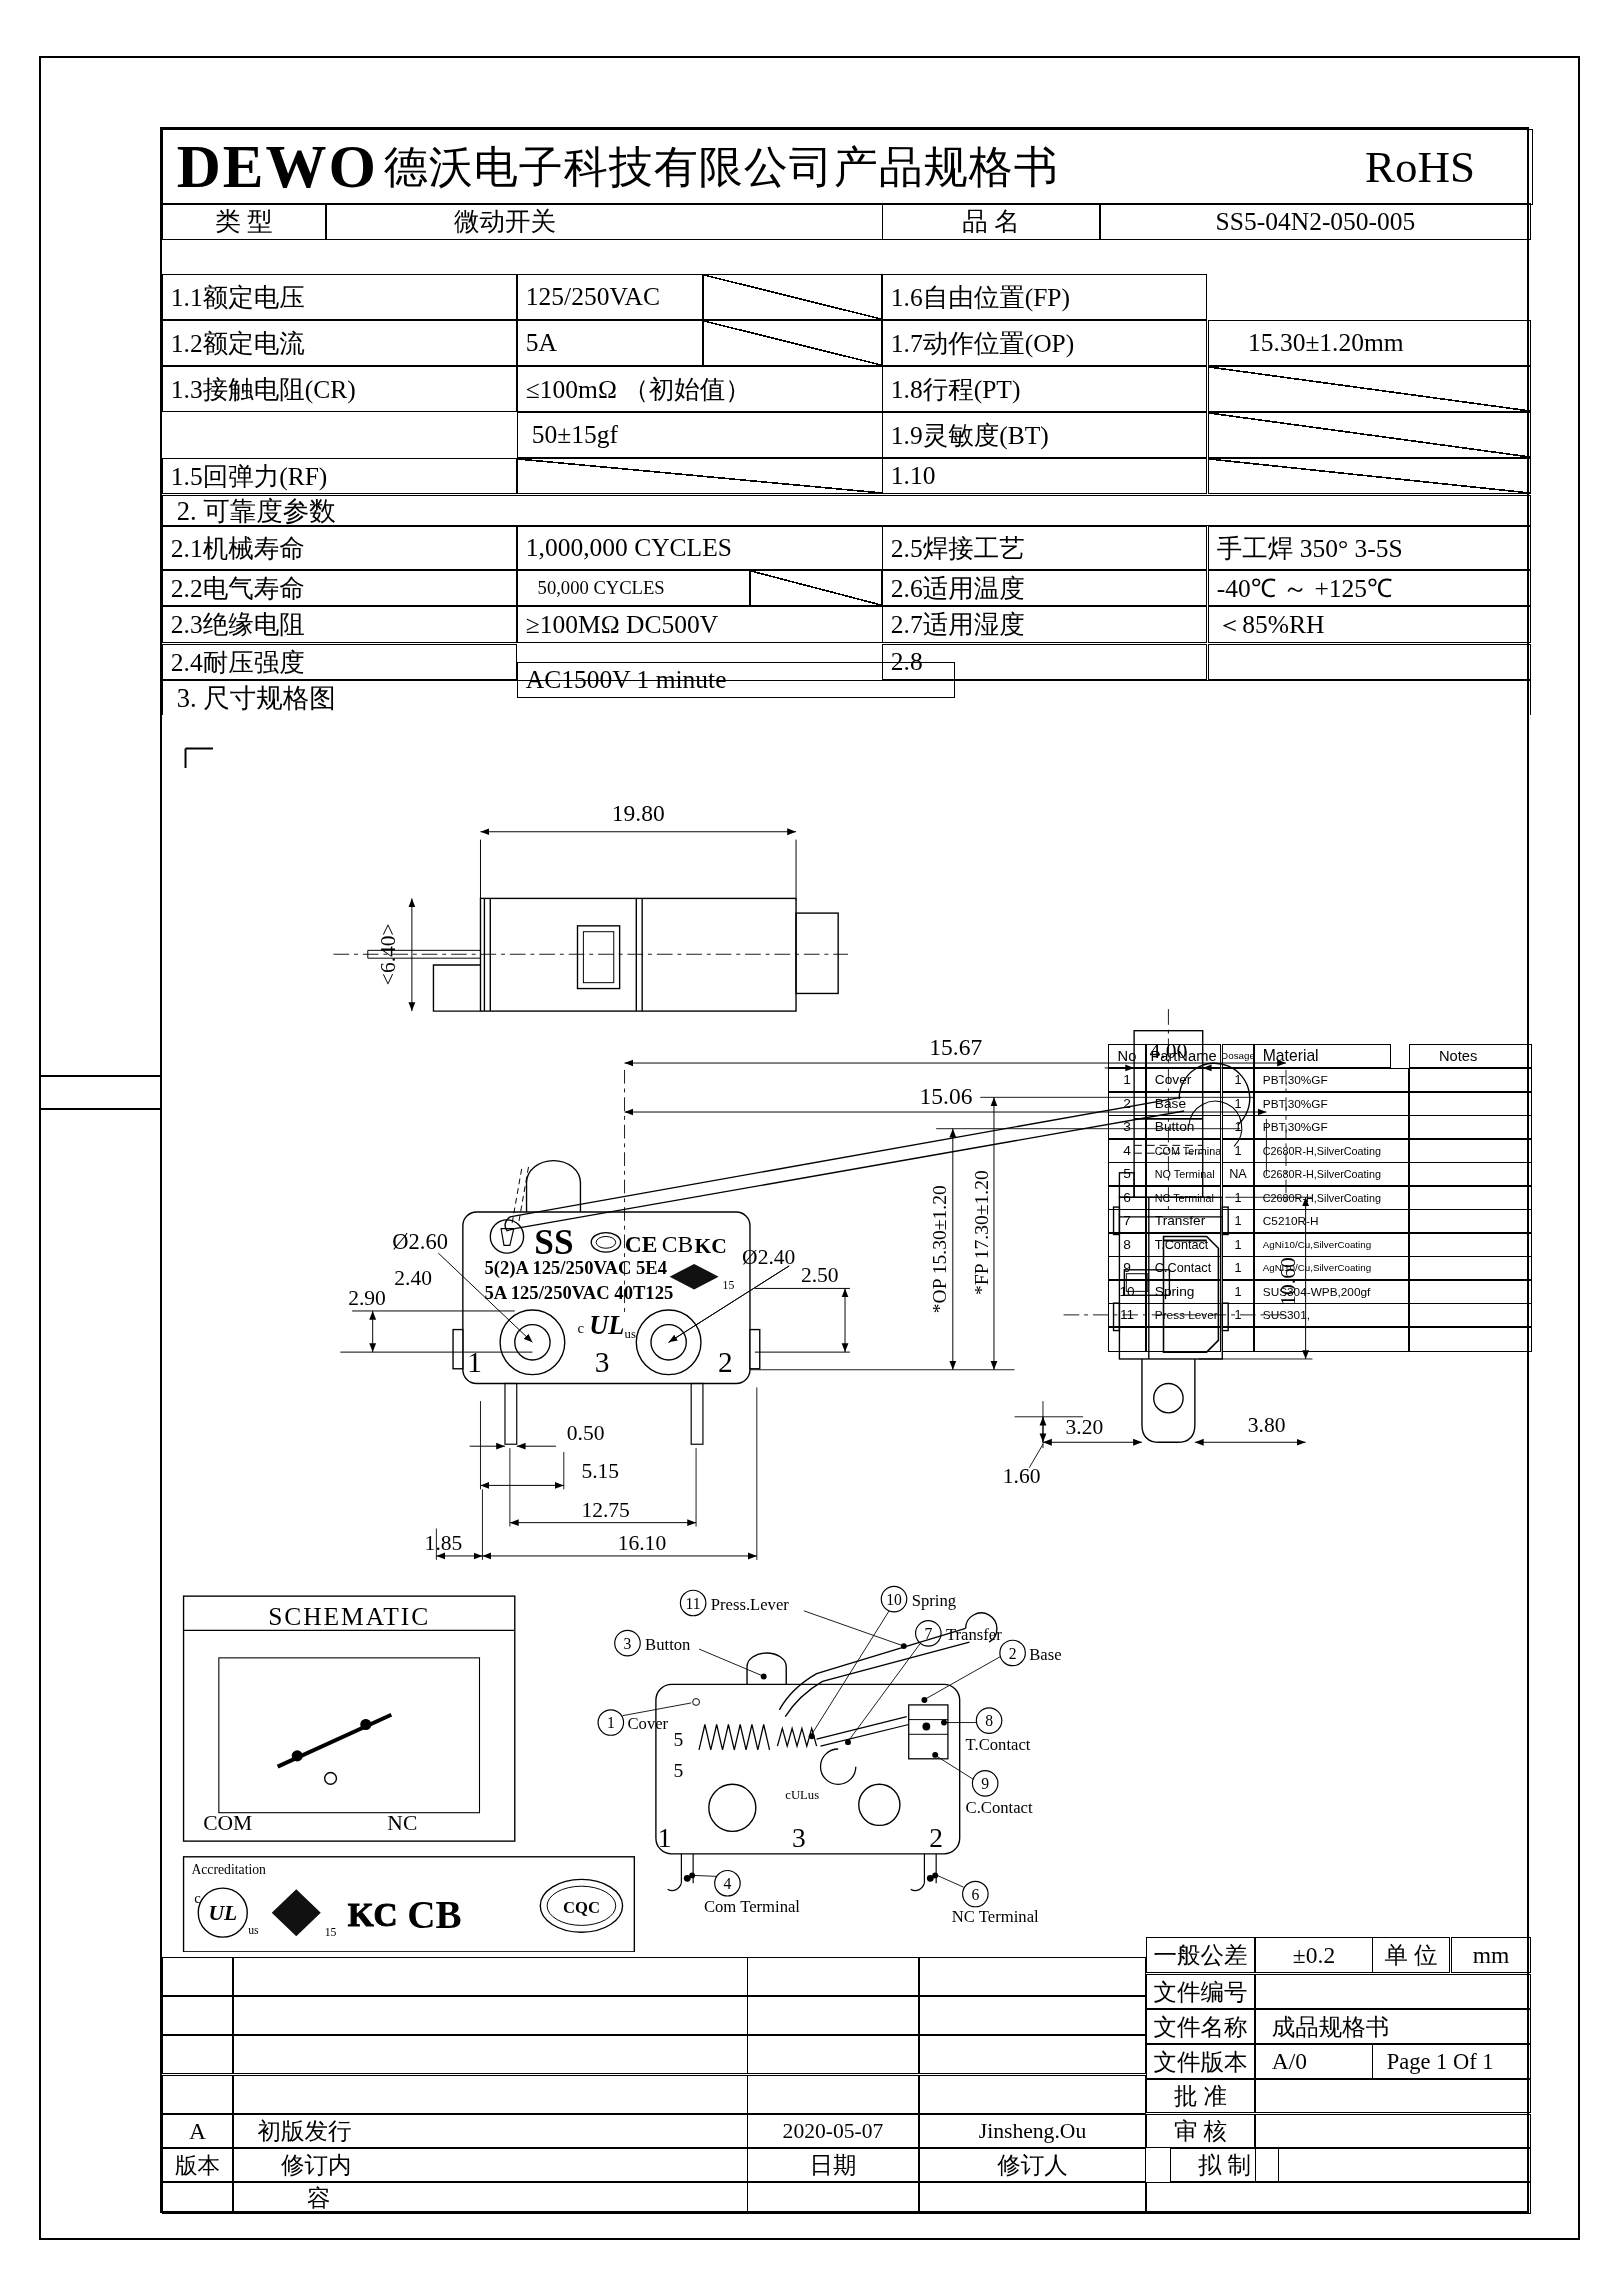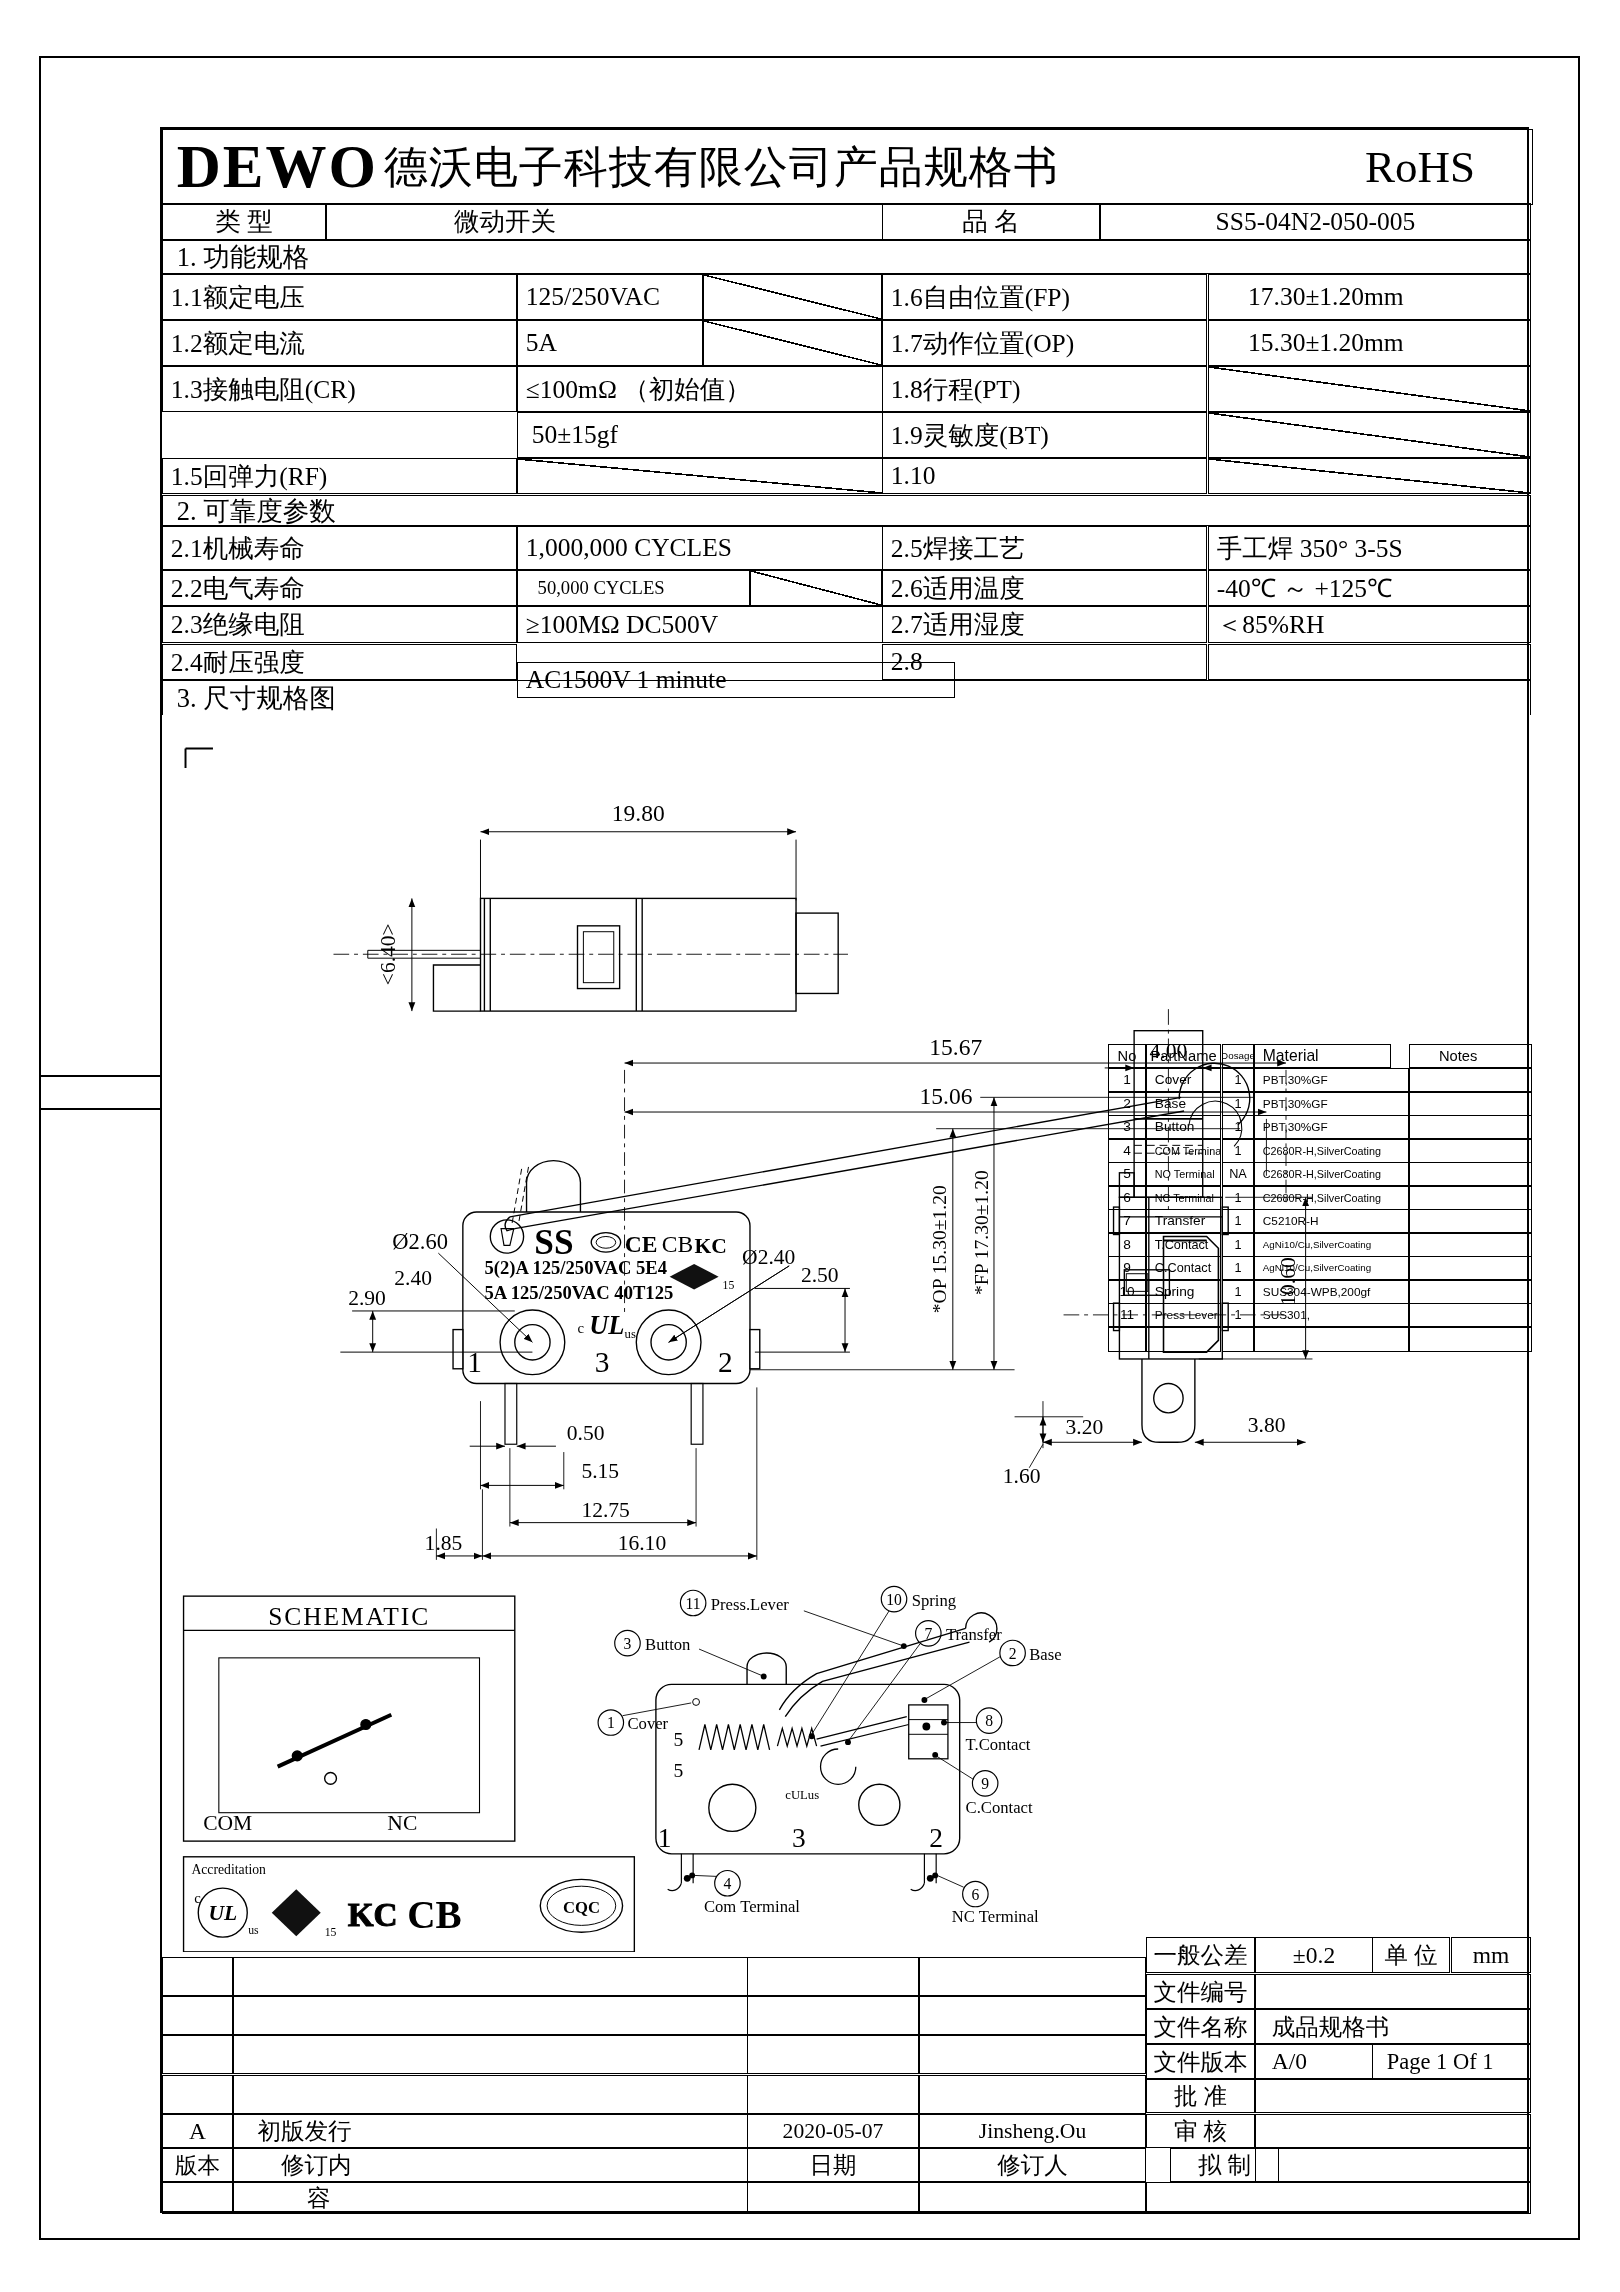--- a/index.html
+++ b/index.html
@@ -38,27 +38,25 @@
       <span class="logo">DEWO</span>
       <span class="htitle">德沃电子科技有限公司产品规格书</span>
       <span class="rohs">RoHS</span>
     </div>
 
     <div class="cell c" style="left:0;top:74px;width:164px;height:37px">类    型</div>
     <div class="cell" style="left:164px;top:74px;width:557px;height:37px;padding-left:127px">微动开关</div>
     <div class="cell c" style="left:720px;top:74px;width:218px;height:37px">品    名</div>
     <div class="cell c" style="left:938px;top:74px;width:431px;height:37px">SS5-04N2-050-005</div>
 
-    <div class="cell sect" style="left:0;top:111px;width:1369px;height:34px">1.  功能规格</div>
 
     <div class="cell" style="left:0;top:145px;width:355px;height:46px">1.1额定电压</div>
     <div class="cell" style="left:355px;top:145px;width:186px;height:46px">125/250VAC</div>
     <div class="cell diag" style="left:541px;top:145px;width:179px;height:46px"></div>
     <div class="cell" style="left:720px;top:145px;width:325px;height:46px">1.6自由位置(FP)</div>
-    <div class="cell" style="left:1046px;top:145px;width:323px;height:46px;padding-left:39px">17.30±1.20mm</div>
 
     <div class="cell" style="left:0;top:191px;width:355px;height:46px">1.2额定电流</div>
     <div class="cell" style="left:355px;top:191px;width:186px;height:46px">5A</div>
     <div class="cell diag" style="left:541px;top:191px;width:179px;height:46px"></div>
     <div class="cell" style="left:720px;top:191px;width:325px;height:46px">1.7动作位置(OP)</div>
     <div class="cell" style="left:1046px;top:191px;width:323px;height:46px;padding-left:39px">15.30±1.20mm</div>
 
     <div class="cell" style="left:0;top:237px;width:355px;height:46px">1.3接触电阻(CR)</div>
     <div class="cell" style="left:355px;top:237px;width:366px;height:46px">≤100mΩ （初始值）</div>
     <div class="cell" style="left:720px;top:237px;width:325px;height:46px">1.8行程(PT)</div>

